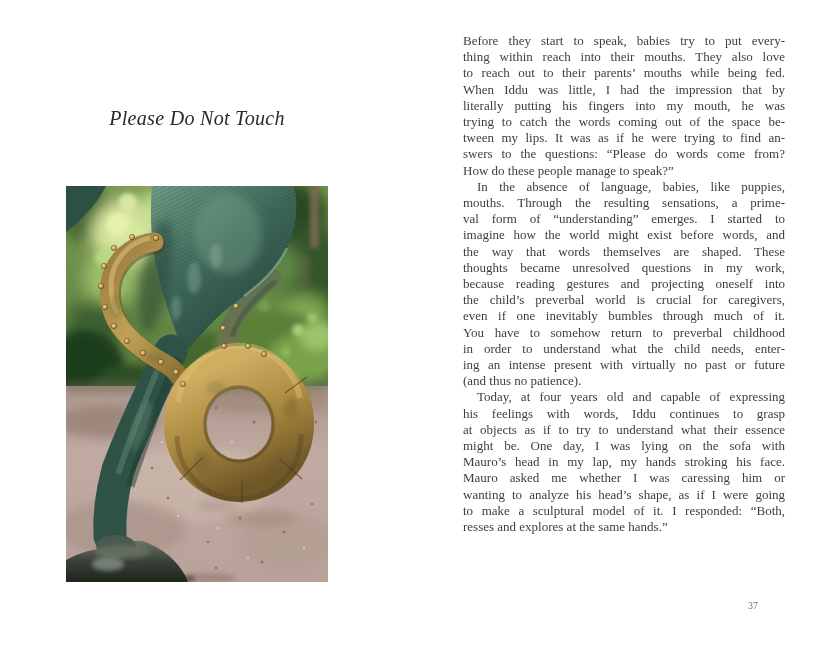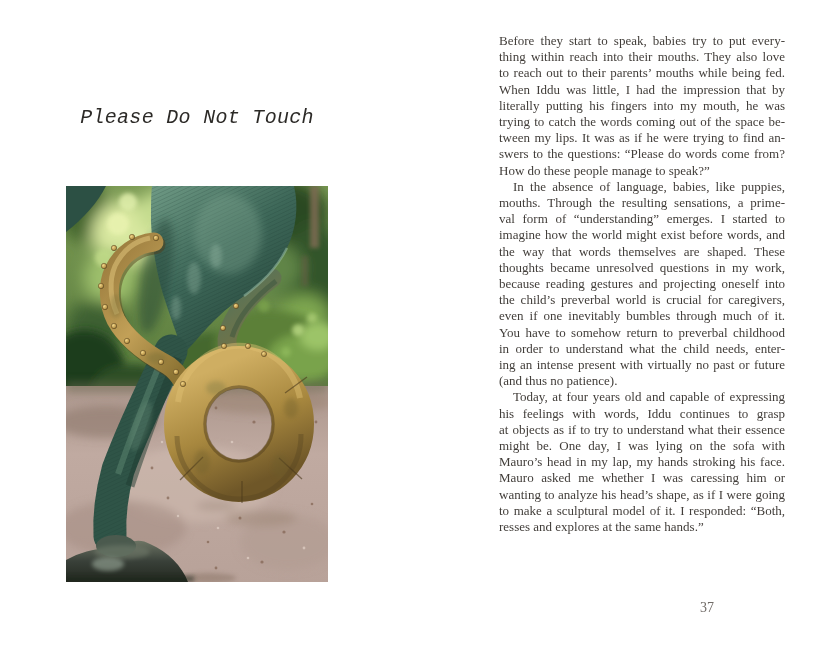--- a/index.html
+++ b/index.html
@@ -4,35 +4,35 @@
 <style>
   html,body{margin:0;padding:0;background:#ffffff;}
   .spread{
     position:relative;width:819px;height:648px;background:#ffffff;overflow:hidden;
     font-family:"Liberation Serif", serif;
   }
   
   .page-title{
     position:absolute;left:66px;top:106px;width:262px;
     text-align:center;font-style:italic;font-size:20px;line-height:24px;
-    color:#2c2a27;letter-spacing:0.3px;font-family:Liberation Mono, monospace;
+    color:#2c2a27;letter-spacing:0.3px;
   }
   .artwork-figure{position:absolute;left:66px;top:186px;width:262px;height:396px;}
   .artwork-figure svg{display:block;width:262px;height:396px;}
   
   .bodytext{
     position:absolute;left:463px;top:33px;width:322px;
     font-size:13px;line-height:16.2px;color:#413d39;
   }
-  .line{text-align:justify;text-align-last:justify;margin-left:36px;}
+  .line{text-align:justify;text-align-last:justify;}
   .line.last{text-align-last:left;}
   .line.indent{text-indent:14px;}
   .pagenum{
-    position:absolute;left:700px;top:600px;width:58px;
-    font-size:14px;color:#706b67;
+    position:absolute;left:700px;top:600px;width:58px;text-align:right;
+    font-size:10px;color:#706b67;
   }
 </style>
 </head>
 <body>
 
 <div class="spread">
 
   <div>
     <div class="page-title">Please Do Not Touch</div>
 

